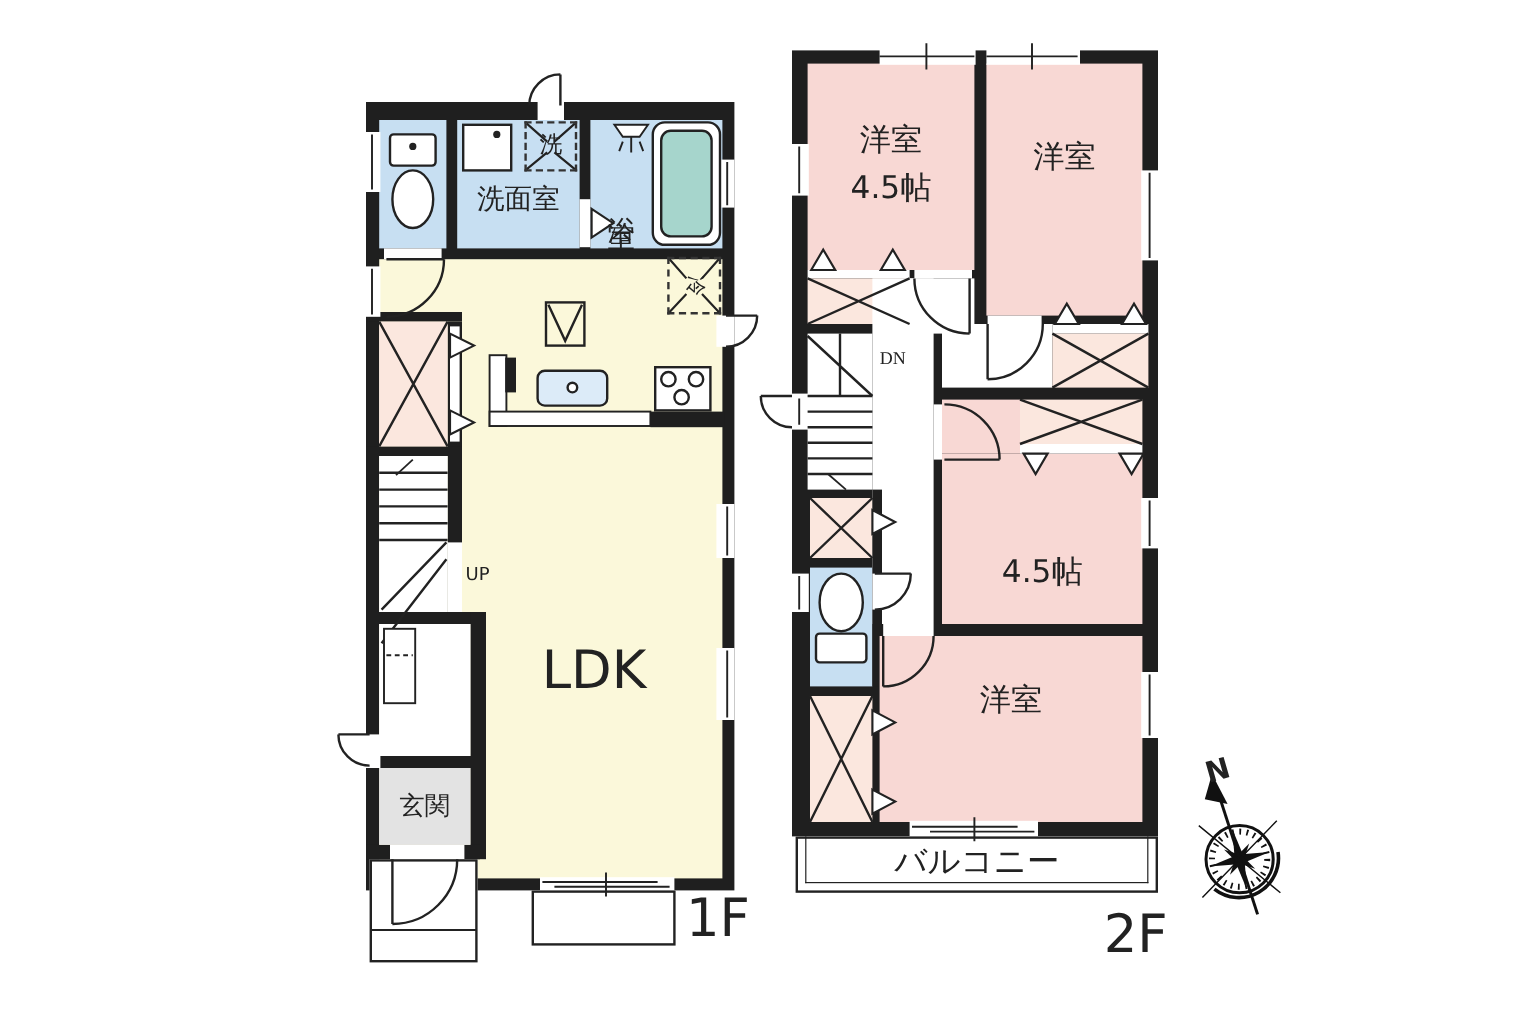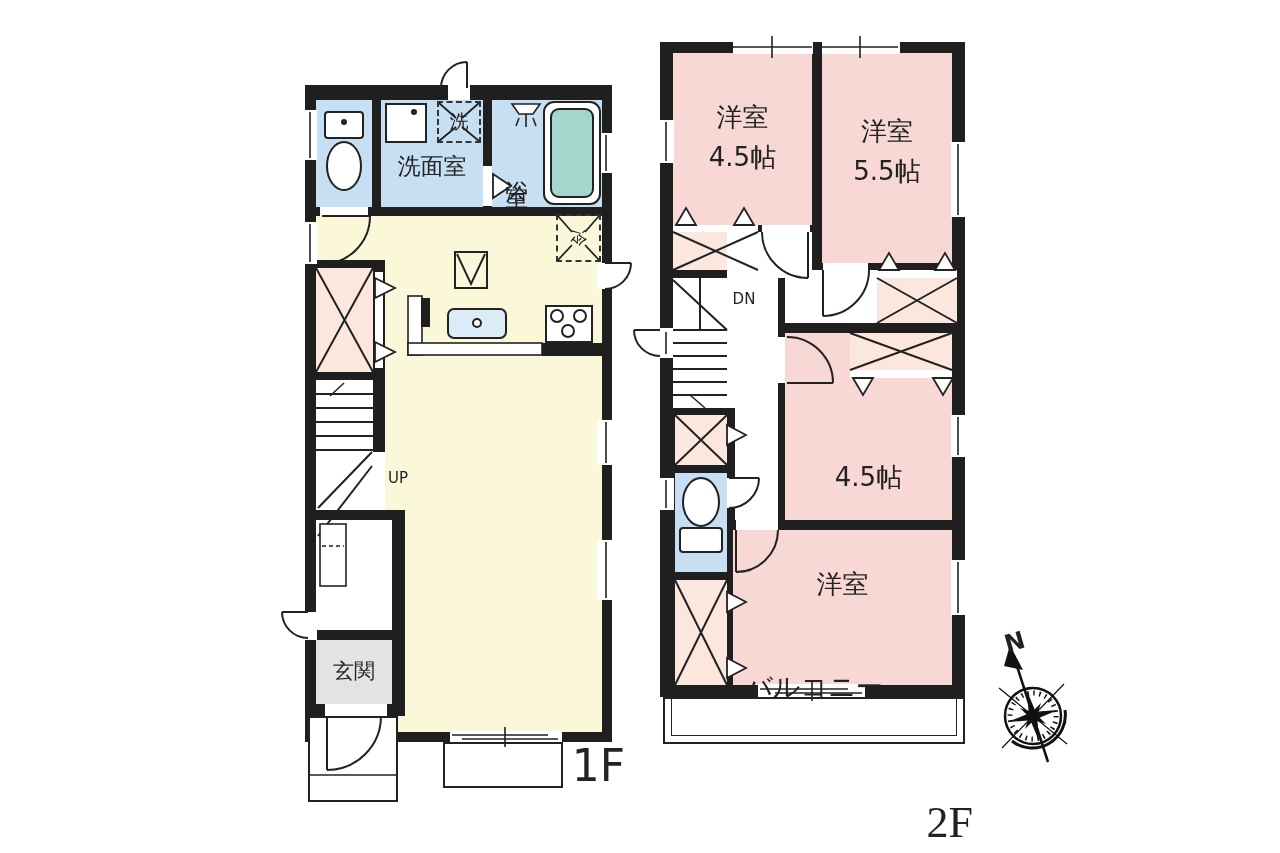--- a/index.html
+++ b/index.html
@@ -266,29 +266,29 @@
       <path d="M1048,762 L1014,657" stroke="#111" stroke-width="2.5"></path>
       <path d="M1002,748 L1064,684 M999,688 L1067,744" stroke="#111" stroke-width="1.2"></path>
       <polygon points="1010,645 1023,670 1004,666" fill="#111" stroke="none"></polygon>
     </g>
   </svg>
 
   <div class="lbl" style="left:381px;top:148px;width:102px;height:36px;font-size:23px;">洗面室</div>
   <div class="lbl vert" style="left:502px;top:126px;width:30px;height:80px;font-size:23px;">浴室</div>
   <div class="lbl" style="left:437px;top:107px;width:44px;height:30px;font-size:19px;">洗</div>
   <div class="lbl" style="left:558px;top:222px;width:40px;height:32px;font-size:17px;transform:rotate(90deg);">冷</div>
+  <div class="lbl" style="left:430px;top:532px;width:130px;height:54px;font-size:44px;">LDK</div>
   <div class="lbl" style="left:316px;top:650px;width:76px;height:42px;font-size:21px;">玄関</div>
   <div class="lbl" style="left:380px;top:468px;width:36px;height:22px;font-size:15px;">UP</div>
   <div class="lbl big" style="left:540px;top:735px;width:85px;height:62px;justify-content:flex-end;">1F</div>
 
   <div class="lbl" style="left:673px;top:98px;width:139px;height:40px;font-size:26px;">洋室</div>
   <div class="lbl" style="left:673px;top:138px;width:139px;height:40px;font-size:26px;">4.5帖</div>
   <div class="lbl" style="left:822px;top:112px;width:130px;height:40px;font-size:26px;">洋室</div>
-  <div class="lbl" style="left:822px;top:152px;width:130px;height:40px;font-size:26px;">5.5帖</div>
-  <div class="lbl" style="left:727px;top:290px;width:34px;height:20px;font-size:15px;">DN</div>
+  <div class="lbl" style="left:727px;top:290px;width:34px;height:20px;font-size:15px;font-family:Liberation Serif, serif;">DN</div>
   <div class="lbl" style="left:785px;top:458px;width:167px;height:40px;font-size:26px;">4.5帖</div>
   <div class="lbl" style="left:733px;top:565px;width:219px;height:40px;font-size:26px;">洋室</div>
-  <div class="lbl" style="left:663px;top:668px;width:302px;height:38px;font-size:27px;">バルコニー</div>
-  <div class="lbl big" style="left:888px;top:792px;width:85px;height:62px;justify-content:flex-end;font-family:Liberation Serif, serif;">2F</div>
+  <div class="lbl" style="left:663px;top:700px;width:302px;height:38px;font-size:27px;">バルコニー</div>
+  <div class="lbl big" style="left:888px;top:748px;width:85px;height:62px;justify-content:flex-end;">2F</div>
 
   <div class="lbl" style="left:997px;top:628px;width:36px;height:30px;font-size:24px;font-weight:bold;transform:rotate(-16deg);">N</div>
 
 </div>
 
 </body></html>

